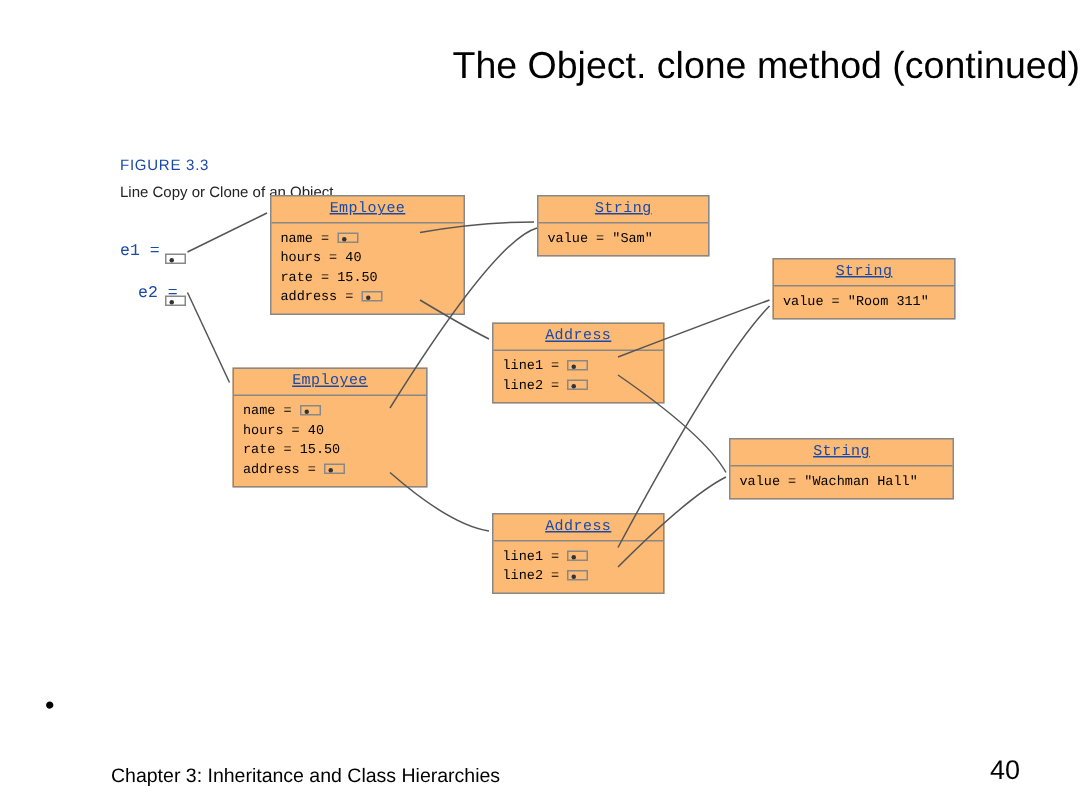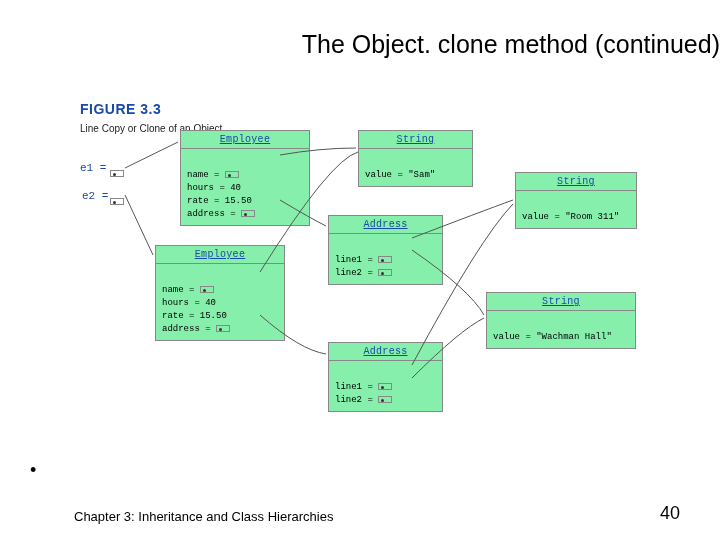--- a/index.html
+++ b/index.html
@@ -20,40 +20,40 @@
     font-size: 25px;
     font-weight: 400;
   }
   .diagram-area {
     position: absolute;
     top: 100px;
     left: 80px;
     width: 560px;
     height: 330px;
   }
-  .fig-label { color: #1a4aa8; font-size: 14px; font-weight: bold; letter-spacing: 0.5px; }
+  .fig-label { color: #1a4aa8; font-size: 10px; font-weight: normal; letter-spacing: 0.5px; }
   .fig-cap   { font-size: 10px; color: #222; }
 
   .box {
     position: absolute;
     border: 1px solid #888;
-    background: #86efac;
+    background: #fdba74;
     font-family: "Courier New", monospace;
     font-size: 9px;
   }
   .box-hd {
     text-align: center;
     color: #1a4aa8;
     border-bottom: 1px solid #888;
     padding: 3px 6px;
     font-size: 10px;
     text-decoration: underline;
     letter-spacing: 0.3px;
   }
-  .box-bd { padding: 4px 6px; line-height: 1.45; white-space: nowrap; margin-top: 16px; }
+  .box-bd { padding: 4px 6px; line-height: 1.45; white-space: nowrap; }
 
   .ref-box {
     display: inline-block;
     width: 14px; height: 7px;
     border: 1px solid #888;
     vertical-align: middle;
   }
   .ref-box .dot {
     width: 3px; height: 3px; border-radius: 50%;
     background: #333; margin: 2px 0 0 2px;
@@ -96,21 +96,21 @@
 <div class="title">The Object. clone method (continued)</div>
 
 <div class="diagram-area">
   <div style="position:absolute; top:0; left:0;">
     <span class="fig-label">FIGURE 3.3</span><br>
     <span class="fig-cap">Line Copy or Clone of an Object</span>
   </div>
 
   <span class="var-lbl" style="top:62px; left:0;">e1 =</span>
   <span style="position:absolute; top:64px; left:30px;"><span class="ref-box"><div class="dot"></div></span></span>
-  <span class="var-lbl" style="top:90px; left:2px;">e2 =</span>
+  <span class="var-lbl" style="top:90px; left:12px;">e2 =</span>
   <span style="position:absolute; top:92px; left:30px;"><span class="ref-box"><div class="dot"></div></span></span>
 
   <div class="box" style="top:30px; left:100px; width:130px;">
     <div class="box-hd">Employee</div>
     <div class="box-bd">
       <span>name =</span> <span class="ref-box"><div class="dot"></div></span><br>
       <span>hours = 40</span><br>
       <span>rate = 15.50</span><br>
       <span>address =</span> <span class="ref-box"><div class="dot"></div></span>
     </div>

